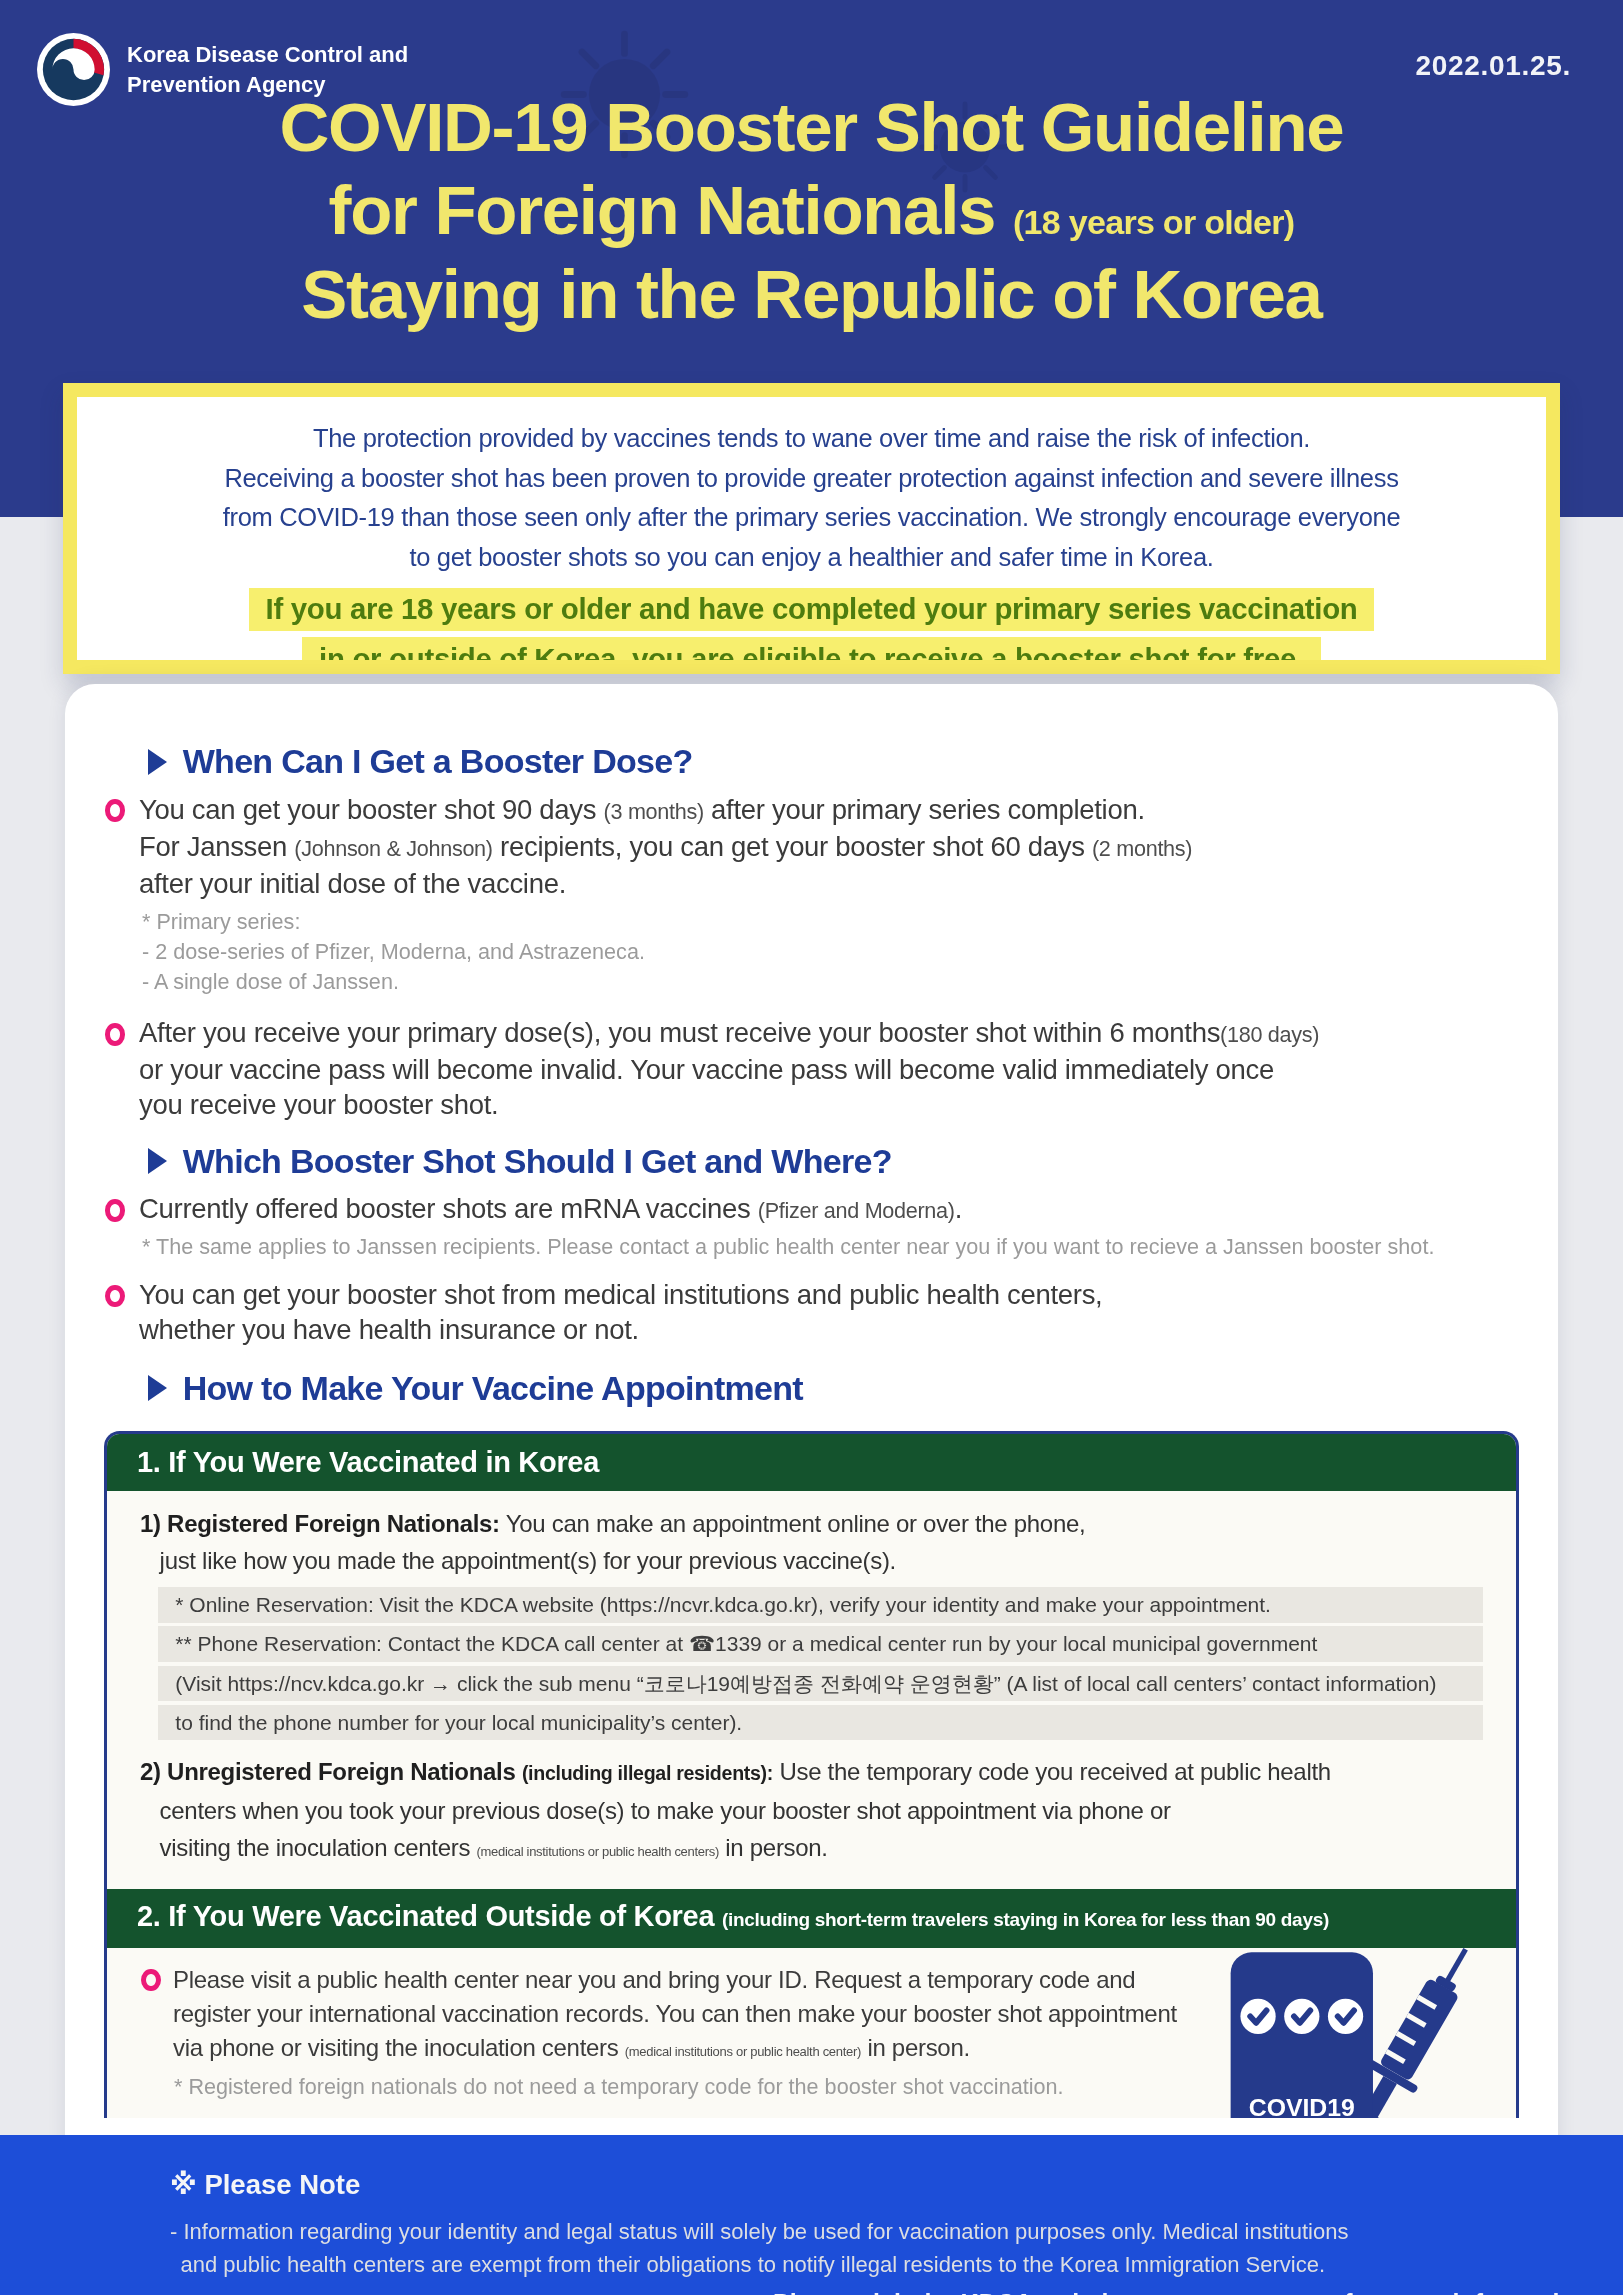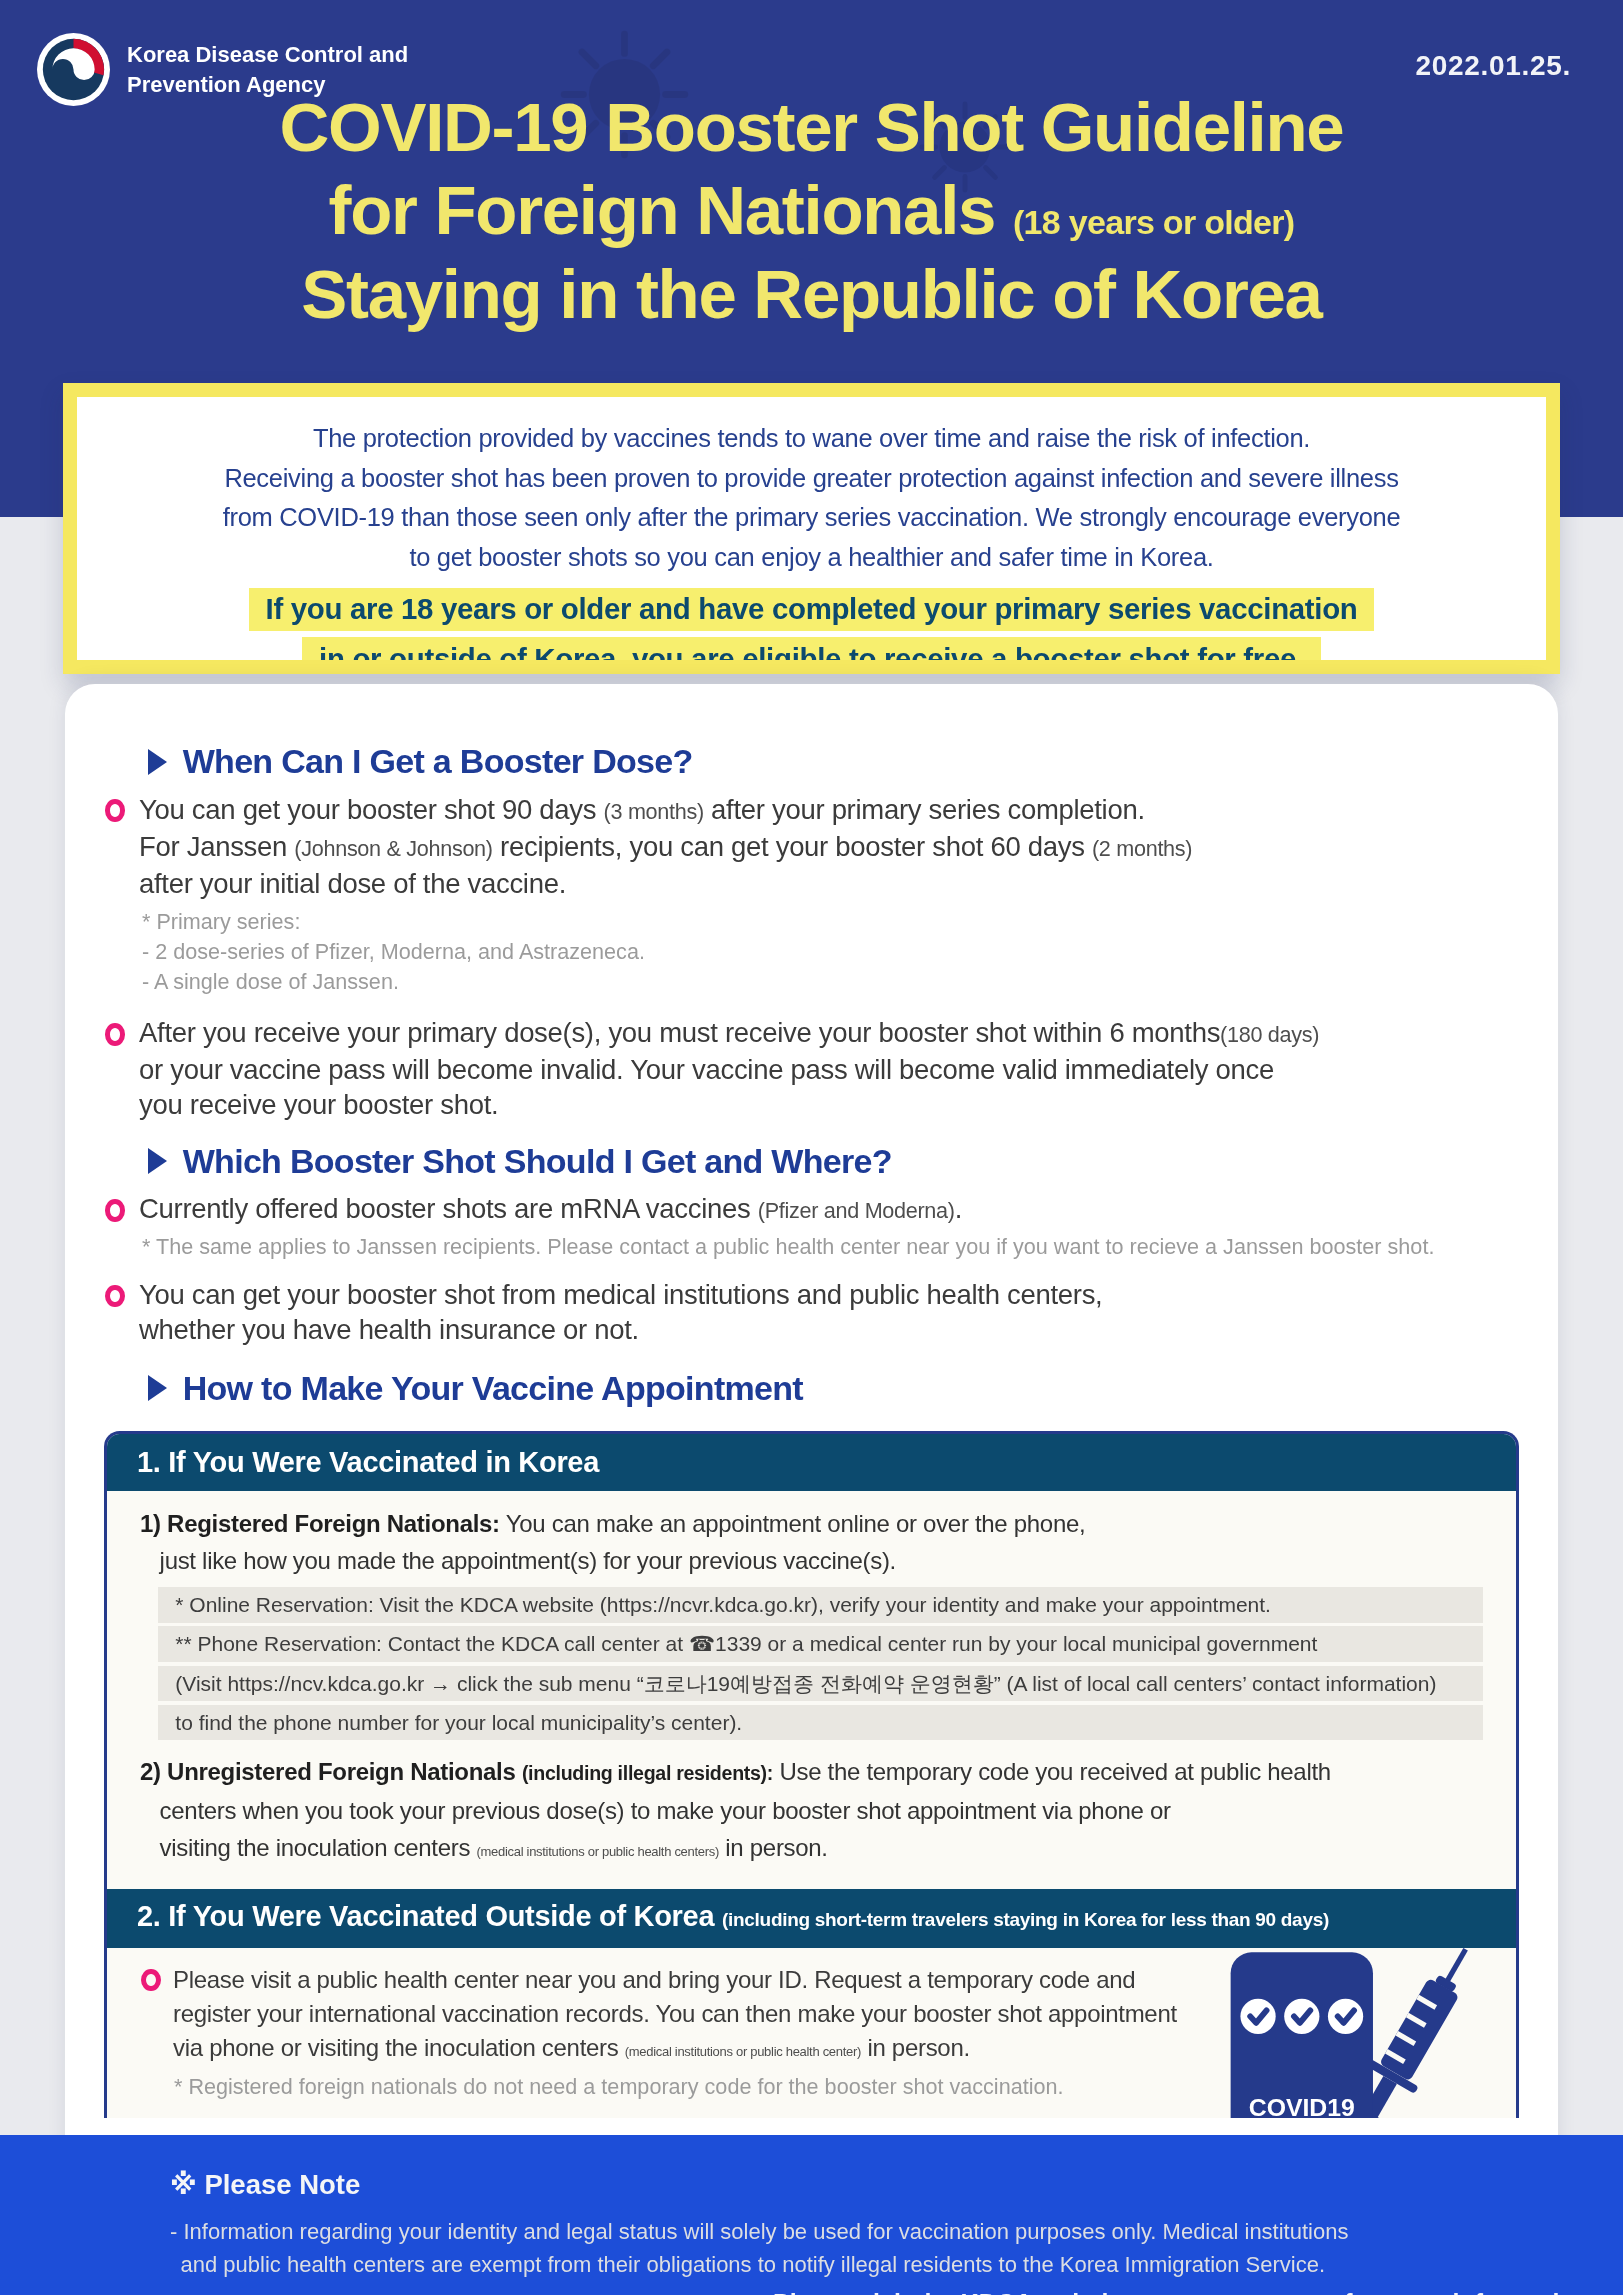--- a/index.html
+++ b/index.html
@@ -15,21 +15,21 @@
   .title{position:absolute;top:86px;left:0;width:100%;text-align:center;color:#f1e76d;font-weight:700;margin:0;}
   .title div{white-space:nowrap;}
   .t1,.t2,.t3{font-size:69px;letter-spacing:-1.3px;line-height:1.21;}
   .t2p{font-size:34px;letter-spacing:-0.7px;}
   
   .intro{position:absolute;left:63px;top:383px;width:1497px;height:291px;background:#ffffff;
          border:14.4px solid #f5e860;box-sizing:border-box;text-align:center;padding-top:22px;
          box-shadow:0 10.5px 22px rgba(35,45,90,.18);overflow:hidden;}
   .intro-p div{font-size:25.5px;color:#27418f;line-height:1.55;white-space:nowrap;}
   .hl{margin-top:10.5px;display:flex;flex-direction:column;align-items:center;gap:6.5px;}
-  .hl-line{display:inline-block;background:#f7ef6e;color:#0c4a6e;font-weight:700;font-size:29.4px;
+  .hl-line{display:inline-block;background:#f7ef6e;color:#4d7c0f;font-weight:700;font-size:29.4px;
            line-height:1.3;padding:2.6px 17px;white-space:nowrap;}
   
   .card{position:absolute;left:65px;top:684px;width:1493px;height:1505px;background:#ffffff;
         border-radius:30px 30px 0 0;padding:0 39px;box-sizing:border-box;
         box-shadow:0 -3.9px 18.3px rgba(35,45,90,.10);}
   h2.sec{display:flex;align-items:center;gap:15.7px;color:#1e3c96;font-size:34px;font-weight:700;
          line-height:39px;margin:0;letter-spacing:-0.7px;padding-left:44px;}
   .tri{width:0;height:0;border-left:19.6px solid #1e3c96;border-top:13px solid transparent;
        border-bottom:13px solid transparent;flex:0 0 auto;}
   #h-when{margin-top:58px;} #h-which{margin-top:19.6px;} #h-how{margin-top:22px;}
@@ -37,21 +37,21 @@
   .bullet .line{white-space:nowrap;}
   .bullet::before{content:"";position:absolute;left:1.3px;top:7.9px;width:9.8px;height:12.4px;
                   border:5.9px solid #ec1a78;border-radius:50%;}
   .b2{margin-top:18.3px;} .b3{margin-top:14.4px;}
   .sm{font-size:21.6px;color:#4e4e4e;}
   .fnote{margin:6.5px 0 0 38px;font-size:21.6px;color:#9b9b9b;line-height:30px;letter-spacing:0;}
   .fnote div{white-space:nowrap;}
   
   .bigbox{margin-top:23.6px;border:3.3px solid #253a8b;border-bottom:none;border-radius:15.7px 15.7px 0 0;
           background:#fbfaf5;overflow:hidden;}
-  .bb-header{background:#0c4a6e;color:#ffffff;font-size:29px;font-weight:700;line-height:33px;
+  .bb-header{background:#14532d;color:#ffffff;font-size:29px;font-weight:700;line-height:33px;
              padding:11.8px 30px;white-space:nowrap;}
   .hp{font-size:19px;}
   .bb-body{padding:14.4px 33px 18.3px;position:relative;}
   .numpara{font-size:24px;color:#333333;line-height:37px;letter-spacing:-0.3px;}
   .numpara div{white-space:nowrap;}
   .numpara .cont{padding-left:19.6px;}
   .b{font-weight:700;color:#1f1f1f;}
   .bsm{font-size:19.6px;}
   .smx{font-size:13px;color:#4e4e4e;}
   .p2{margin-top:13px;}

